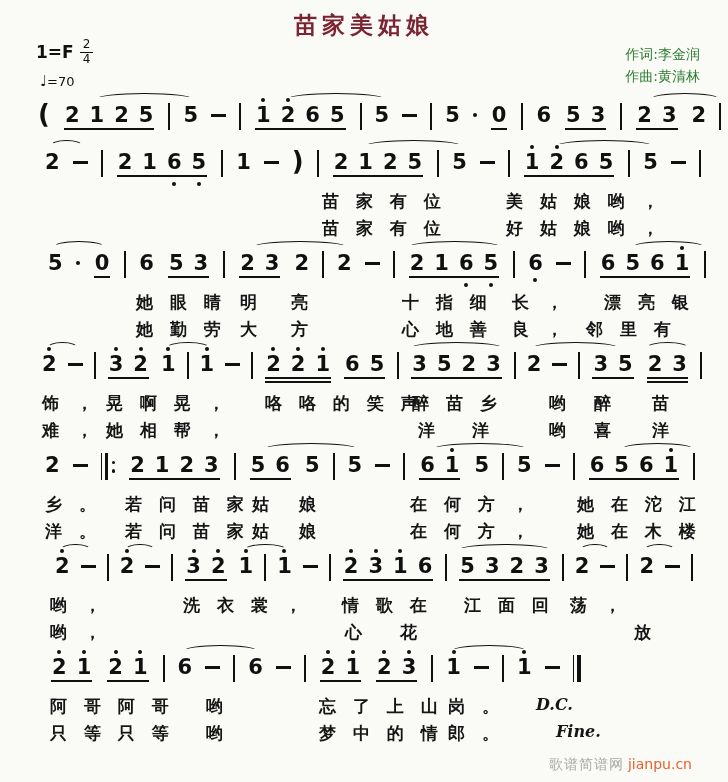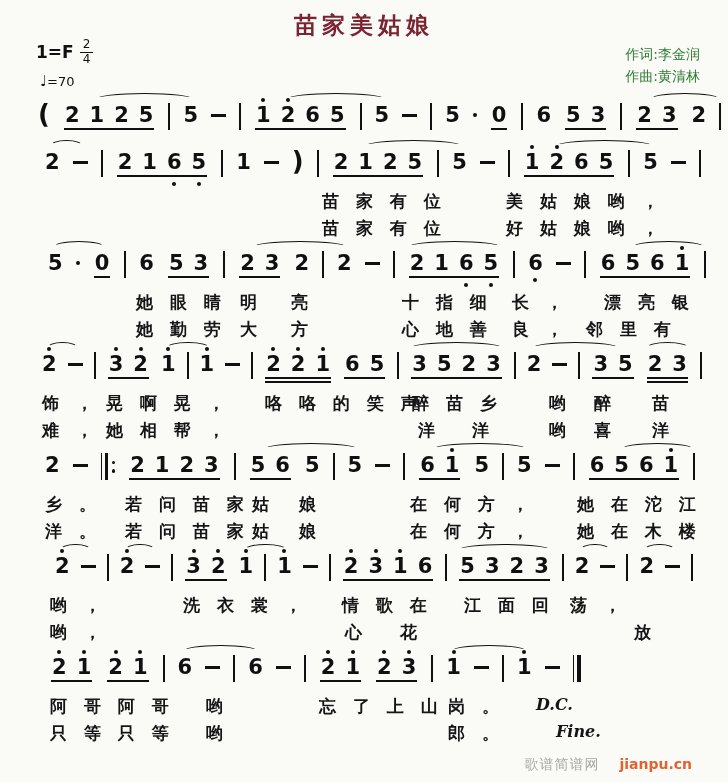--- a/index.html
+++ b/index.html
@@ -36,21 +36,21 @@
   .rdots i{display:block;width:3.5px;height:3.5px;border-radius:50%;background:var(--c-ink,#101010)}
   .fin{display:inline-flex;gap:2.5px;margin-top:7px}
   .ft{width:1.5px;height:27px;background:var(--c-ink,#101010)}
   .fk{width:4.5px;height:27px;background:var(--c-ink,#101010)}
   .slur{position:absolute;top:-3px;height:12px;border:1.5px solid transparent;border-top-color:var(--c-ink,#101010);border-radius:50%}
   .lyr{position:relative;height:27px;font-size:17px;font-weight:700}
   .lyr .seg{position:absolute;top:1px;white-space:pre;word-spacing:9px;letter-spacing:1px;color:#151515}
   .lyr .seg.dc{font-family:"DejaVu Serif","Liberation Serif",serif;font-style:italic;font-size:16px;word-spacing:0;letter-spacing:0}
   .wm{position:absolute;right:36px;bottom:8px;font-size:14px}
   .wm .cn{color:var(--c-watermark_gray,#a8a8a8);letter-spacing:1px}
-  .wm .lk{color:var(--c-watermark_orange,#e2632f);font-weight:700;text-decoration:none;margin-left:20px}
+  .wm .lk{color:var(--c-watermark_orange,#e2632f);font-weight:400;text-decoration:none;margin-left:4px}
 </style>
 </head>
 <body>
 
 <div class="sheet">
   <h1 class="title">苗家美姑娘</h1>
 
   <div class="keyblock">
     <div class="keyline">
       <span>1=F</span>
@@ -1033,20 +1033,21 @@
         <div class="lyr">
           <span class="seg" style="left: 50px;">阿 哥 阿 哥</span>
           <span class="seg" style="left: 206px;">哟</span>
           <span class="seg" style="left: 319px;">忘 了 上 山</span>
           <span class="seg" style="left: 448px;">岗 。</span>
           <span class="seg dc" style="left: 536px; text-align: right;">D.C.</span>
         </div>
         <div class="lyr">
           <span class="seg" style="left: 50px;">只 等 只 等</span>
           <span class="seg" style="left: 206px;">哟</span>
+          <span class="seg" style="left: 319px;">梦 中 的 情</span>
           <span class="seg" style="left: 448px;">郎 。</span>
           <span class="seg dc" style="left: 556px;">Fine.</span>
         </div>
       </div>
     </div>
 
   <div class="wm">
     <span class="cn">歌谱简谱网</span><a class="lk" href="#">jianpu.cn</a>
   </div>
 </div>

